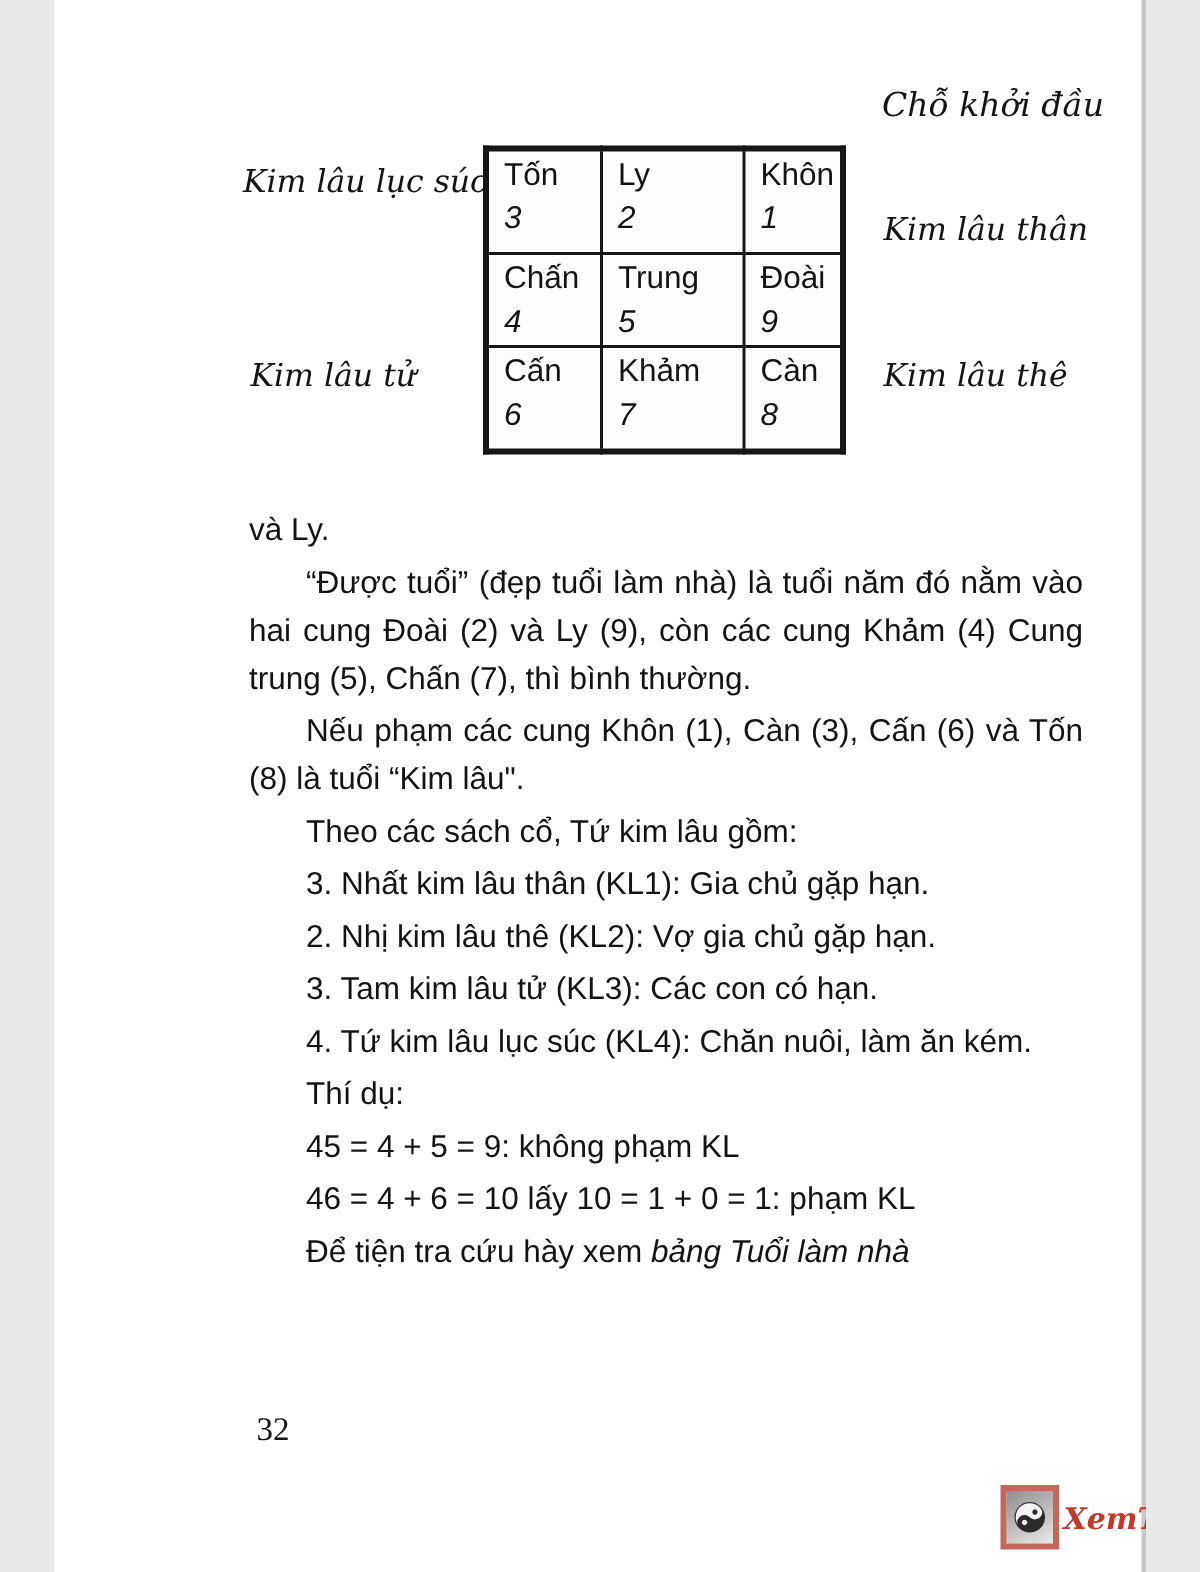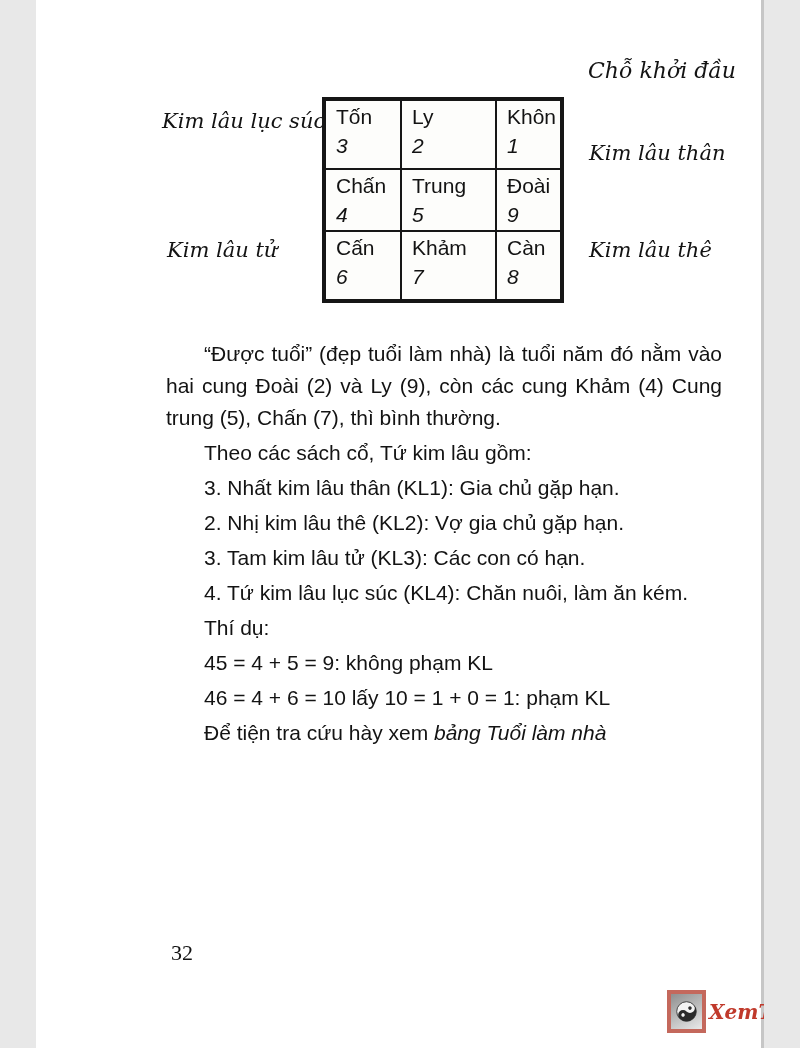--- a/index.html
+++ b/index.html
@@ -127,21 +127,23 @@
       </td>
       <td>
         <div class="cell-name">Càn</div>
         <div class="cell-num">8</div>
       </td>
     </tr>
   </tbody>
     </table>
 
   <div class="body-text">
+    <p>và Ly.</p>
     <p class="indent">“Được tuổi” (đẹp tuổi làm nhà) là tuổi năm đó nằm vào hai cung Đoài (2) và Ly (9), còn các cung Khảm (4) Cung trung (5), Chấn (7), thì bình thường.</p>
+    <p class="indent">Nếu phạm các cung Khôn (1), Càn (3), Cấn (6) và Tốn (8) là tuổi “Kim lâu".</p>
     <p class="indent">Theo các sách cổ, Tứ kim lâu gồm:</p>
     <p class="indent">3. Nhất kim lâu thân (KL1): Gia chủ gặp hạn.</p>
     <p class="indent">2. Nhị kim lâu thê (KL2): Vợ gia chủ gặp hạn.</p>
     <p class="indent">3. Tam kim lâu tử (KL3): Các con có hạn.</p>
     <p class="indent">4. Tứ kim lâu lục súc (KL4): Chăn nuôi, làm ăn kém.</p>
     <p class="indent gap-before">Thí dụ:</p>
     <p class="indent">45 = 4 + 5 = 9: không phạm KL</p>
     <p class="indent">46 = 4 + 6 = 10 lấy 10 = 1 + 0 = 1: phạm KL</p>
     <p class="indent"><span>Để tiện tra cứu hày xem </span><span class="em-italic">bảng Tuổi làm nhà</span></p>
   </div>

